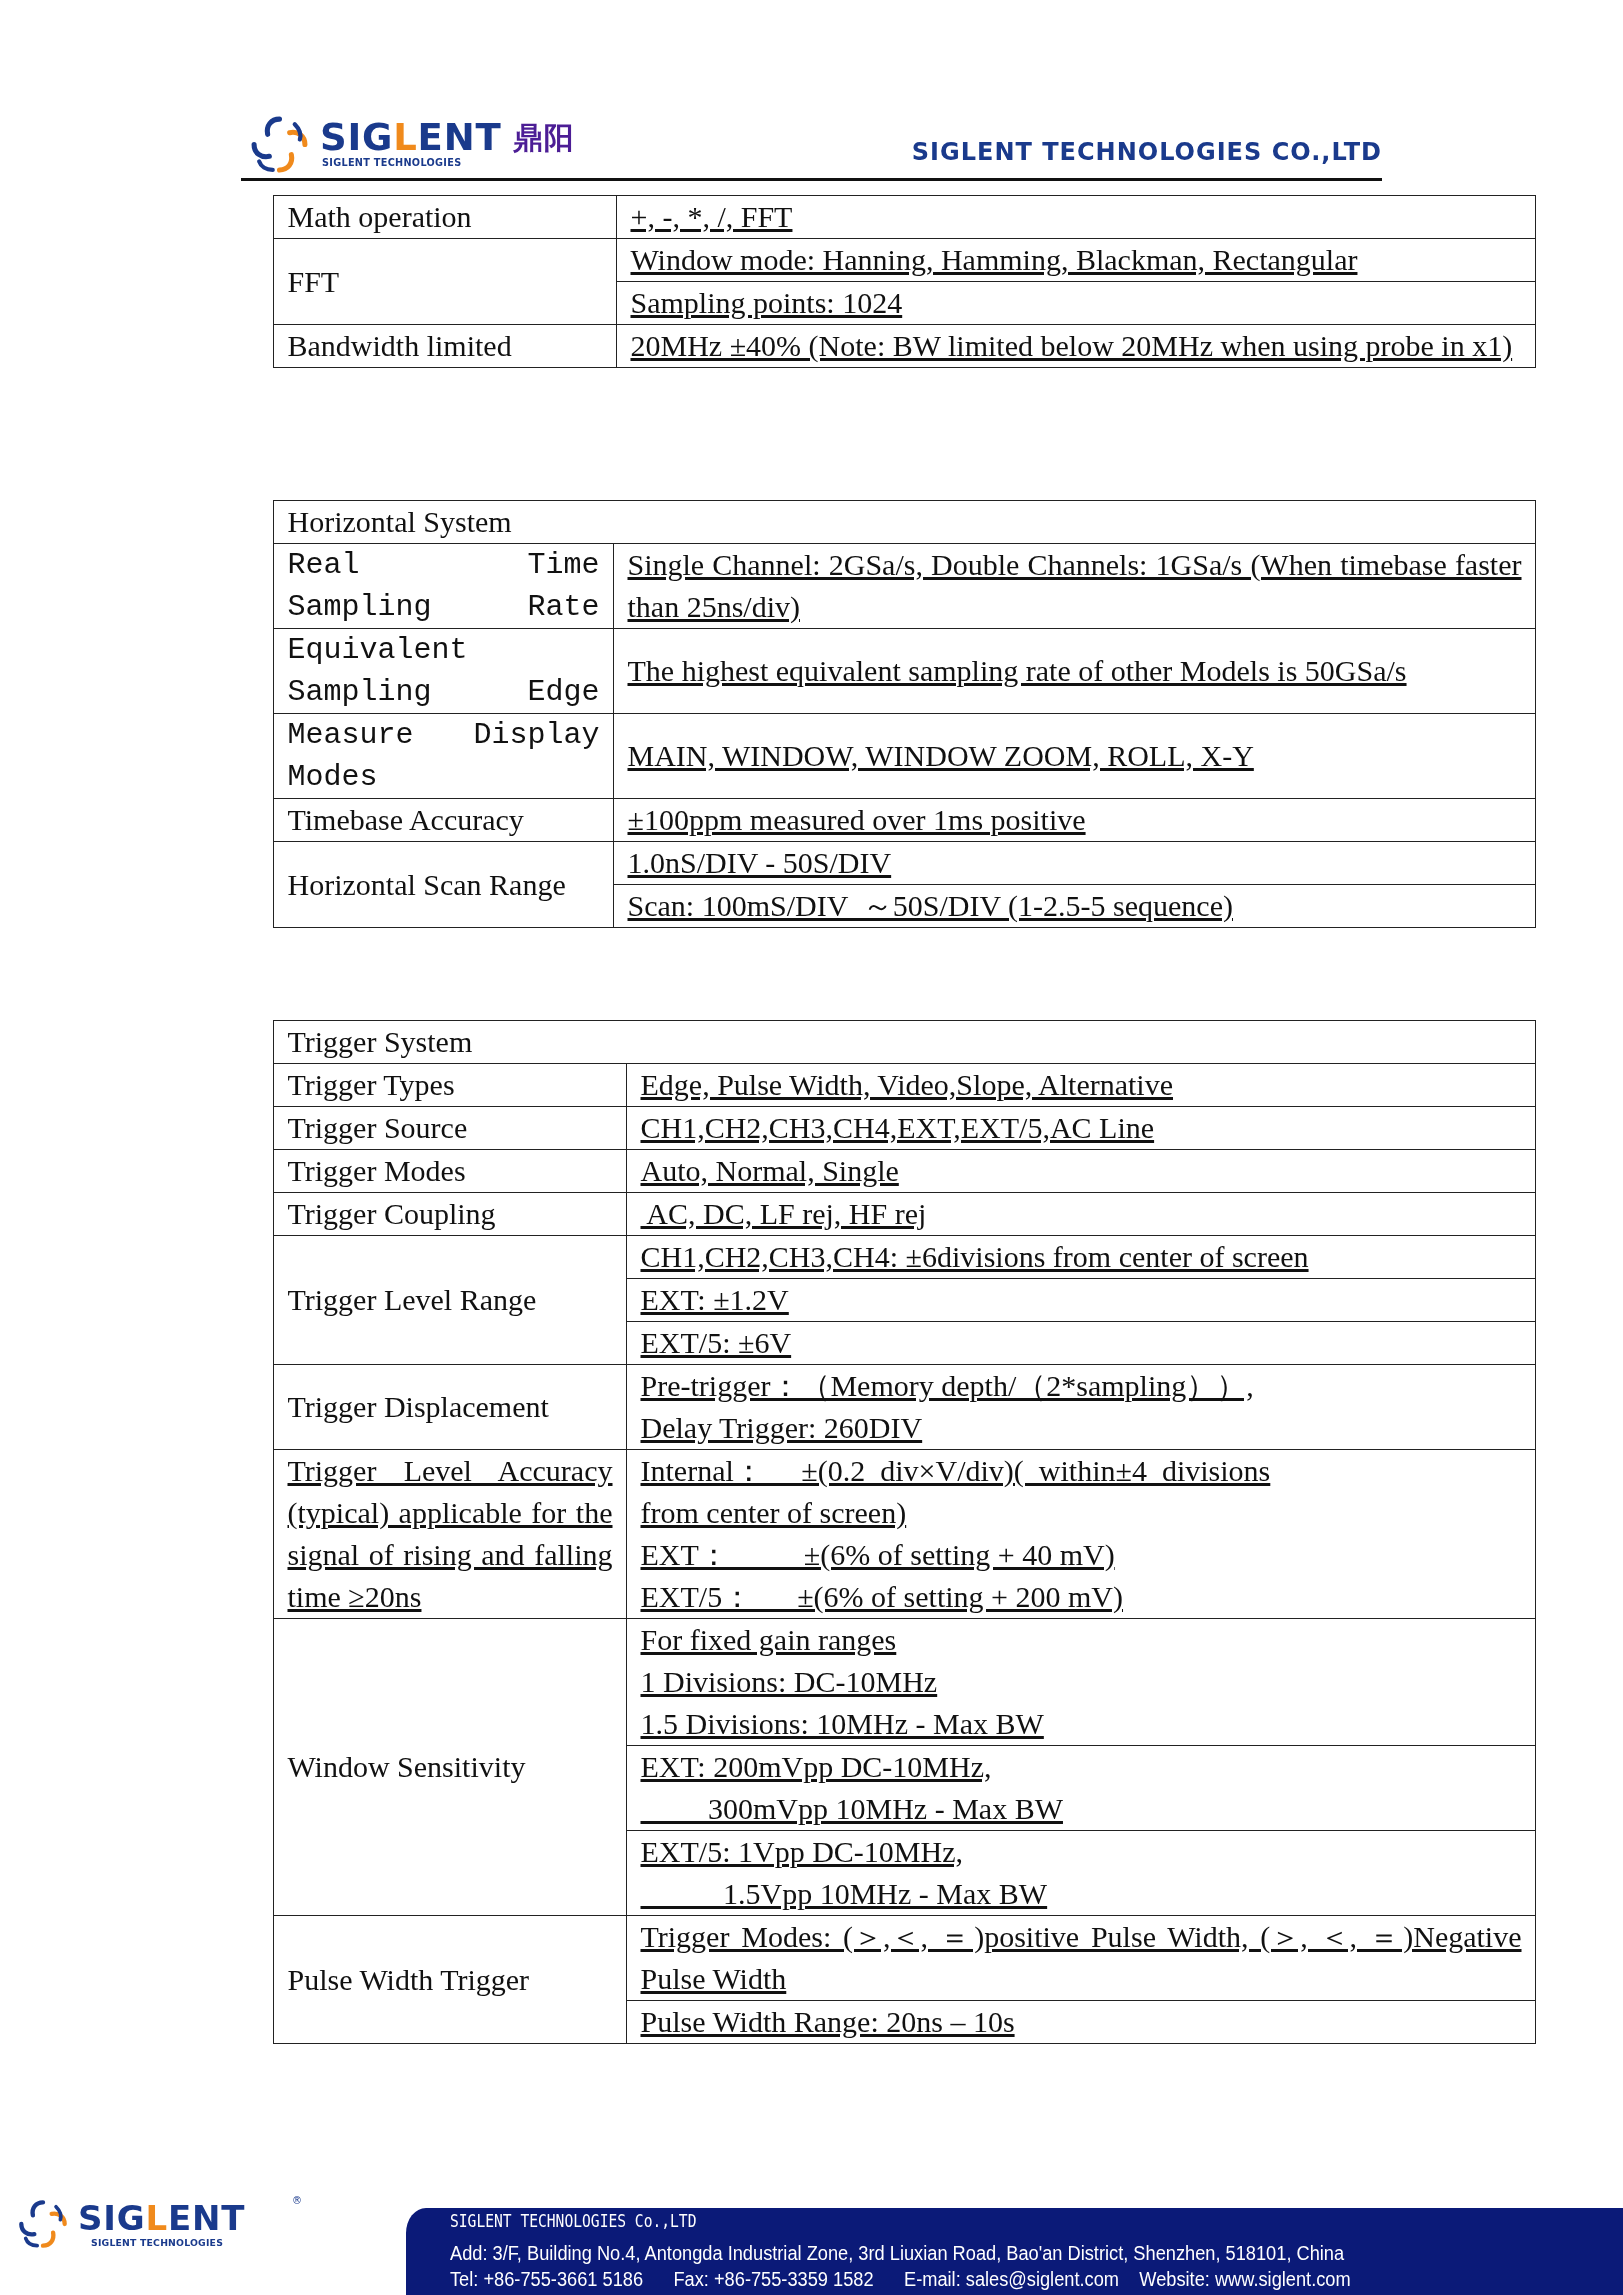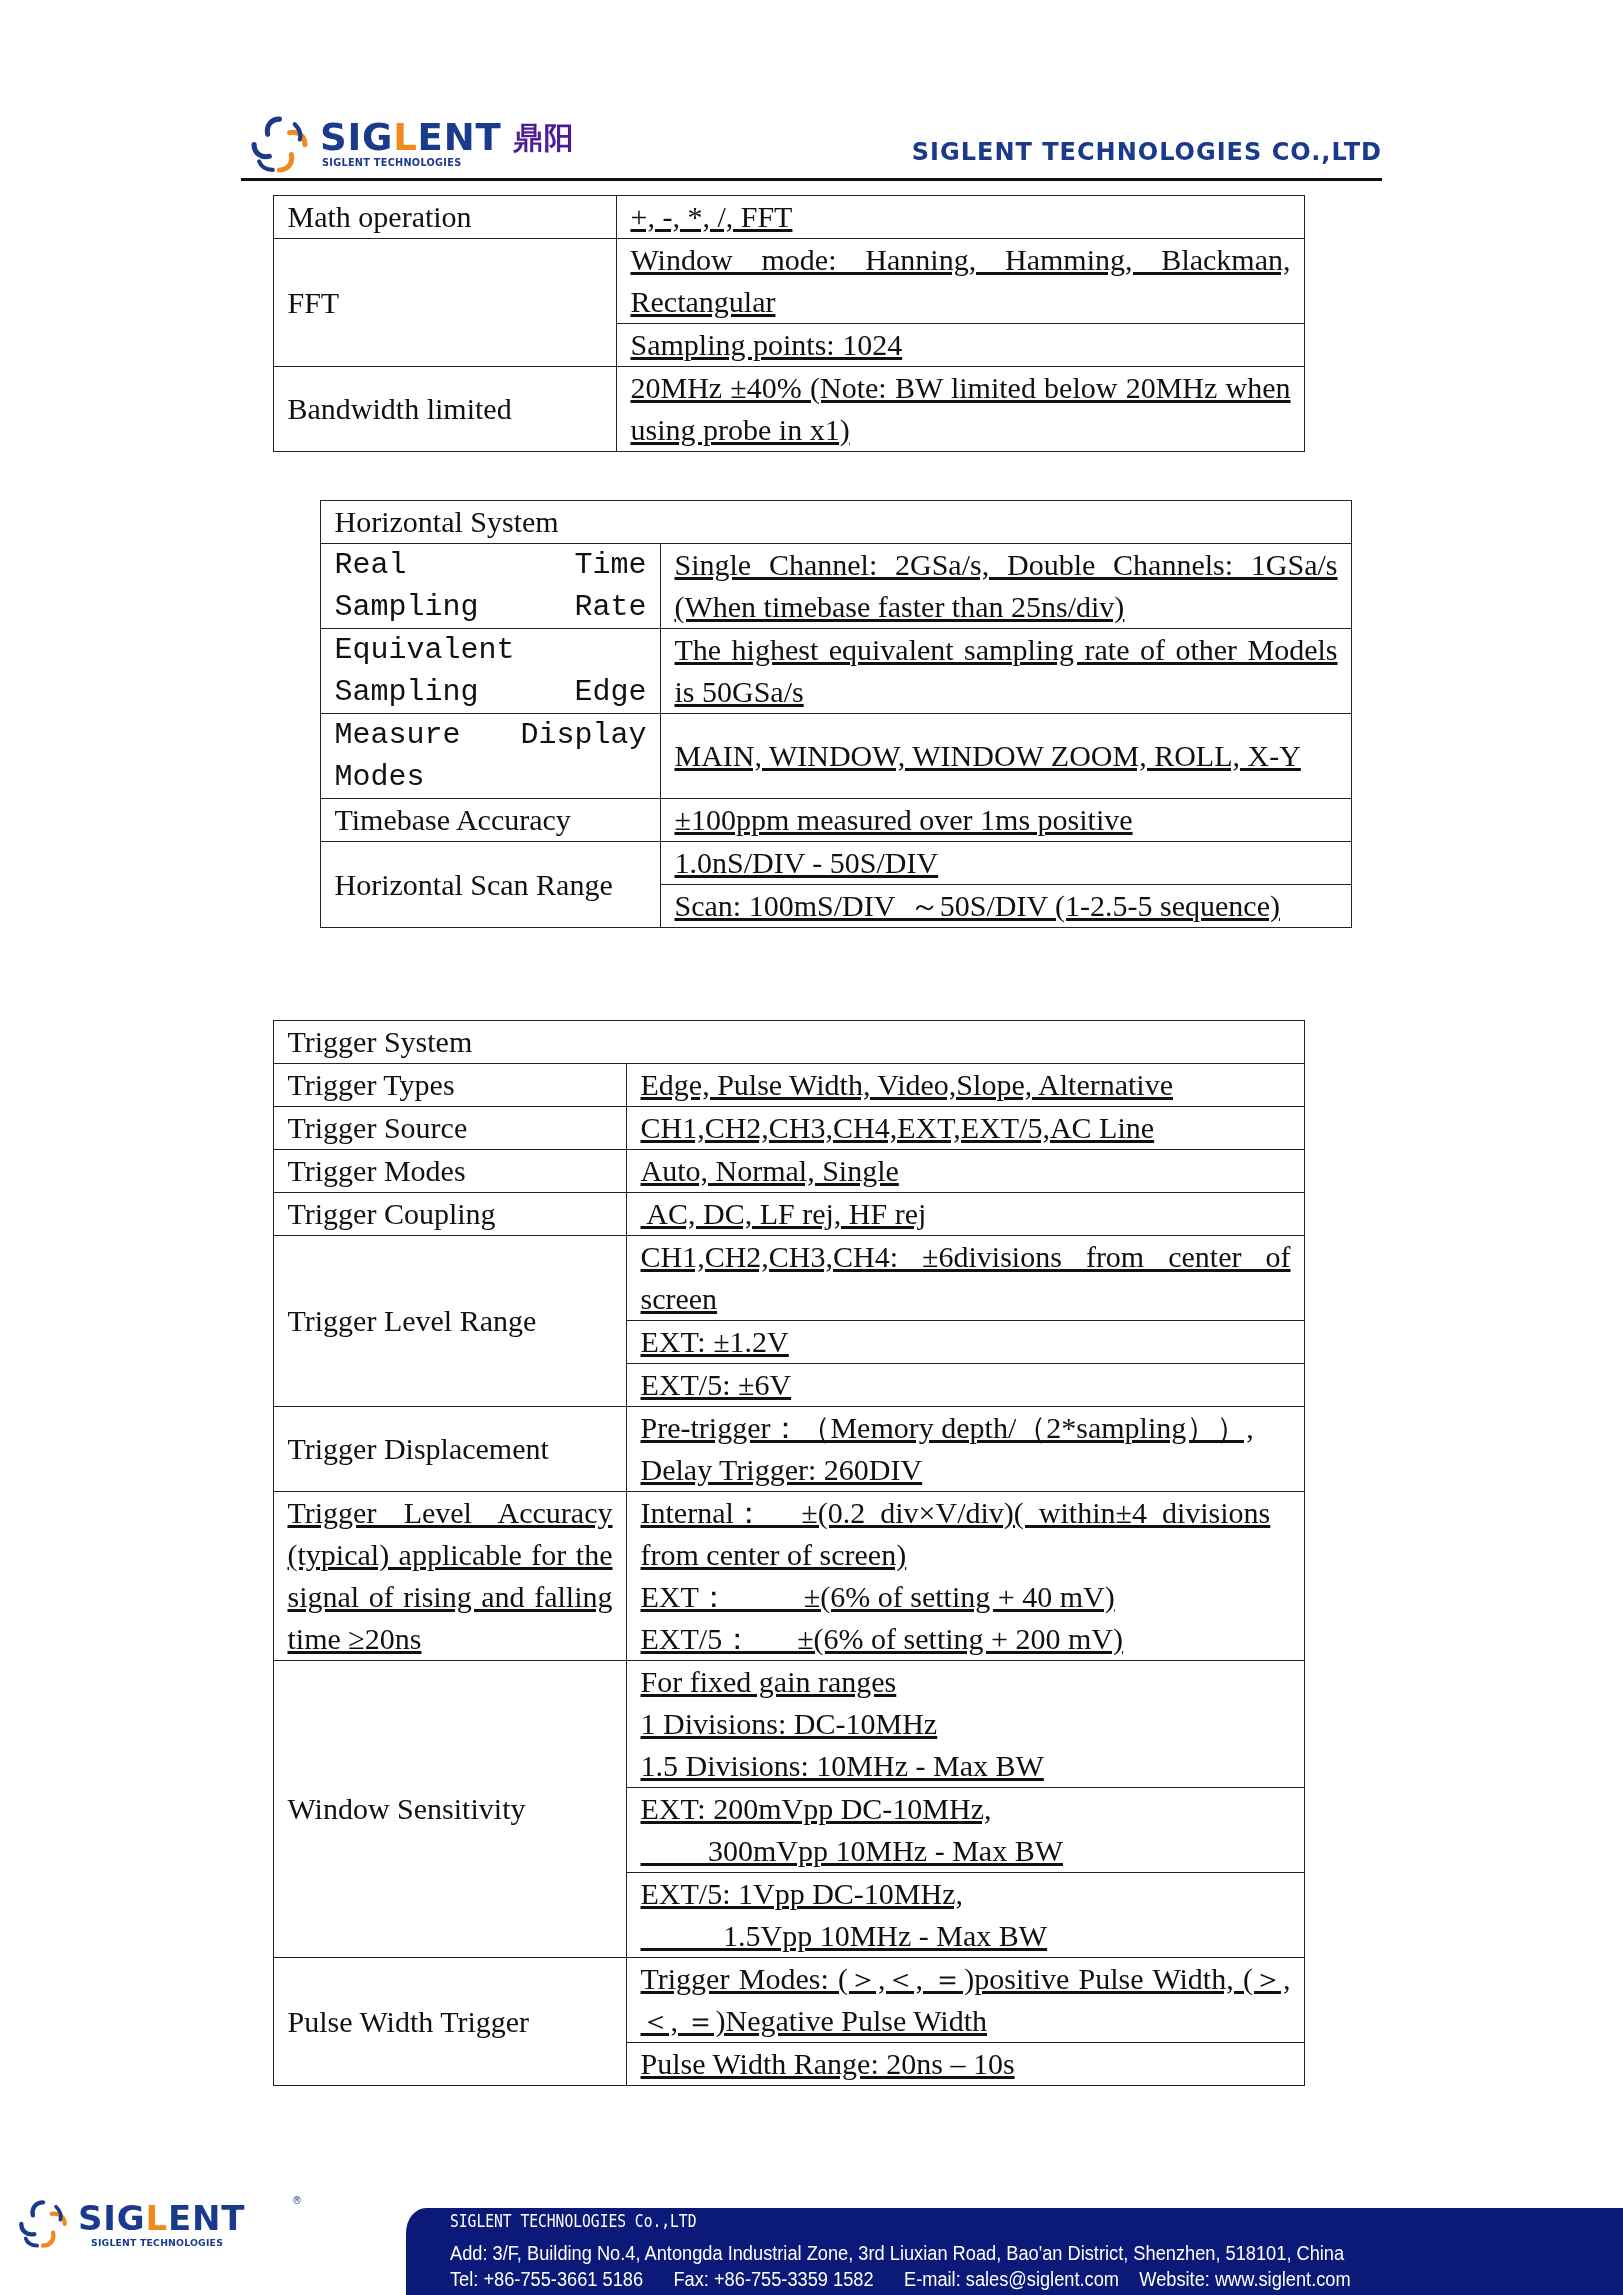--- a/index.html
+++ b/index.html
@@ -14,31 +14,31 @@
   .hdr-logo .brand .l { color: #f08a1c; }
   .hdr-logo .cn { position: absolute; left: 264px; top: 6.8px; font-family: "DejaVu Sans", sans-serif;
          font-weight: bold; font-size: 30px; color: #4c1d95; line-height: 34px; letter-spacing: 0.8px; }
   .hdr-logo .sub { position: absolute; left: 73px; top: 43px; font-family: "DejaVu Sans", sans-serif;
          font-weight: bold; font-size: 9.7px; color: #1a3a8c; letter-spacing: 0.3px; }
   .hdr-company { position: absolute; right: 241px; top: 138px; font-family: "DejaVu Sans", sans-serif;
          font-weight: bold; font-size: 24px; color: #1a3a8c; letter-spacing: 1px; }
   .hdr-rule { position: absolute; left: 241px; top: 178px; width: 1141px; height: 2.5px; background: #111; }
 
   
-  table.spec { position: absolute; left: 273px; width: 1032px; border-collapse: collapse;
+  table.spec { position: absolute; left: 273px; width: 1263px; border-collapse: collapse;
          font-size: 30px; line-height: 42px; }
   table.spec td { border: 1.7px solid #222; padding: 0 13.5px; vertical-align: middle; }
   table.spec td.lbl { text-align: left; }
   table.spec td.val { text-align: justify; text-align-last: left; text-decoration: underline; }
   table.spec td.just { text-align: justify; text-align-last: justify; font-family: Liberation Mono, monospace; }
   table.spec td.section { text-align: left; }
   .pre { white-space: pre; }
 
   #tbl-math   { top: 195px; }
-  #tbl-horiz  { top: 500px; margin-left: 47px; }
+  #tbl-horiz  { top: 500px; }
   #tbl-trig   { top: 1020px; }
   #tbl-math  col.c1 { width: 343px; }
   #tbl-horiz col.c1 { width: 340px; }
   #tbl-trig  col.c1 { width: 353px; }
 
   
   .ftr-logo { position: absolute; left: 17px; top: 2198px; width: 279px; height: 56px; }
   .ftr-logo .swirl { position: absolute; left: 0; top: 0; width: 52px; height: 52px; }
   .ftr-logo .brand { position: absolute; left: 61px; top: 1.7px; font-family: "DejaVu Sans", sans-serif;
          font-weight: bold; font-size: 34px; color: #1a3a8c; letter-spacing: 0.8px; line-height: 37px; }

